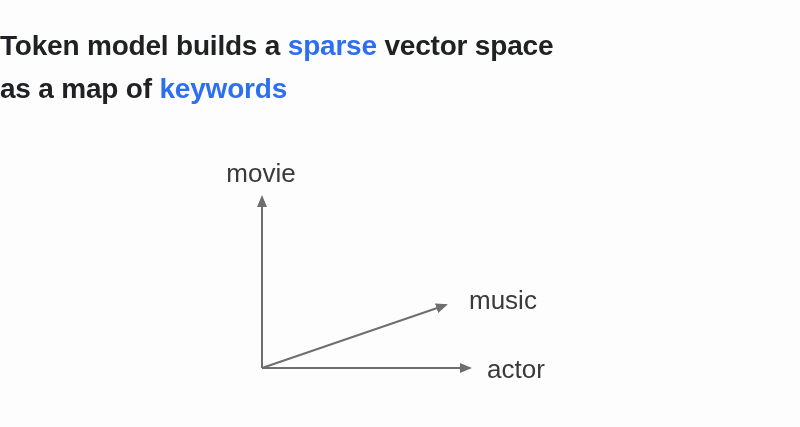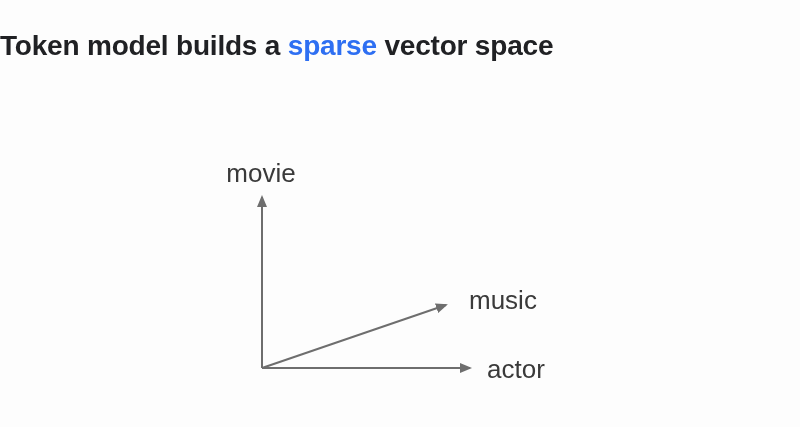--- a/index.html
+++ b/index.html
@@ -46,20 +46,21 @@
     fill: #3a3a3a;
   }
 </style>
 </head>
 <body>
 
 <div class="canvas">
 
   <div class="title">
     <div><span>Token model builds a </span><span class="hl">sparse</span><span> vector space</span></div>
+    <div><span>as a map of </span><span class="hl">keywords</span></div>
   </div>
 
   <svg class="diagram-svg" width="800" height="427" viewBox="0 0 800 427">
     <defs>
       <marker id="arrowhead" markerUnits="userSpaceOnUse" markerWidth="13" markerHeight="11" refX="10" refY="5" orient="auto">
         <path d="M0,0 L12,5 L0,10 Z" fill="#6e6e6e"></path>
       </marker>
     </defs>
 
     <line class="axis-line" x1="262" y1="368" x2="262" y2="197" marker-end="url(#arrowhead)"></line>

